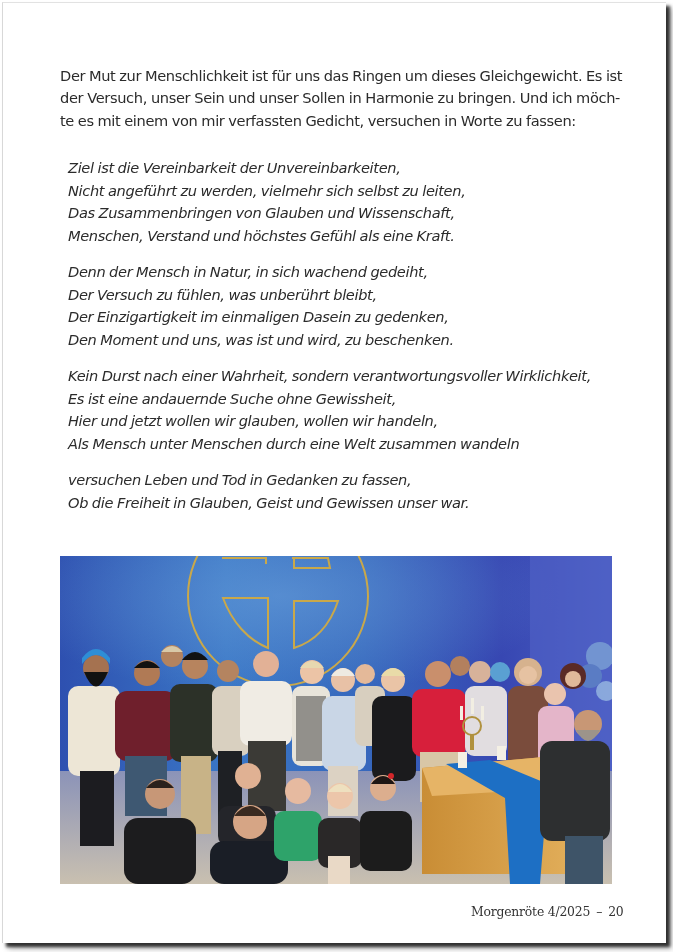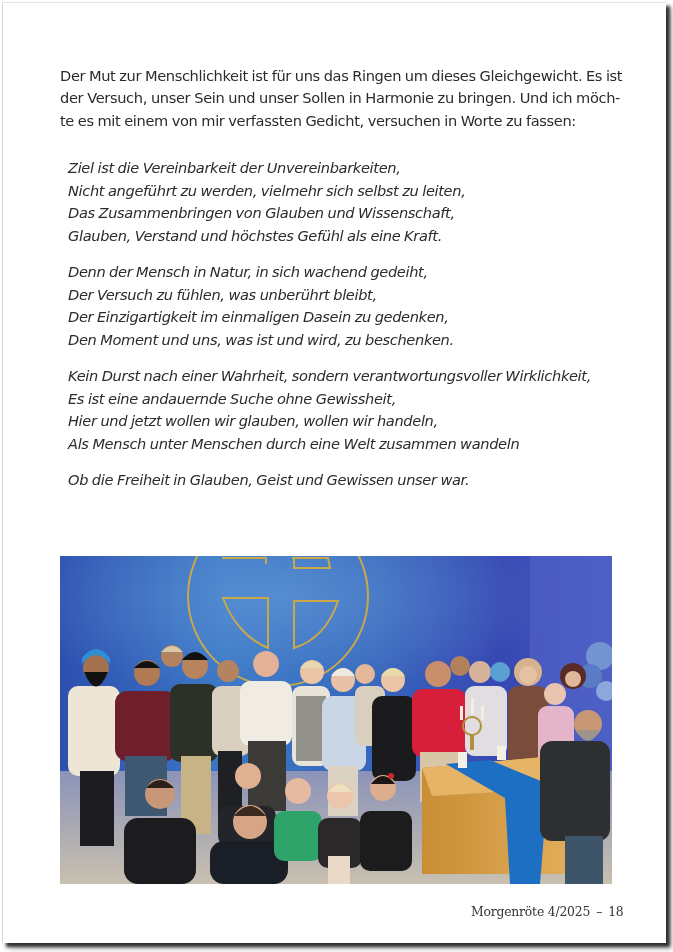--- a/index.html
+++ b/index.html
@@ -96,38 +96,39 @@
         <span class="line justify">Der Mut zur Menschlichkeit ist für uns das Ringen um dieses Gleichgewicht. Es ist</span>
         <span class="line justify">der Versuch, unser Sein und unser Sollen in Harmonie zu bringen. Und ich möch-</span>
         <span class="line">te es mit einem von mir verfassten Gedicht, versuchen in Worte zu fassen:</span>
       </p>
     </div>
 
     <div class="stanza stanza-1">
       <span class="line">Ziel ist die Vereinbarkeit der Unvereinbarkeiten,</span>
       <span class="line">Nicht angeführt zu werden, vielmehr sich selbst zu leiten,</span>
       <span class="line">Das Zusammenbringen von Glauben und Wissenschaft,</span>
-      <span class="line">Glauben, Verstand und höchstes Gefühl als eine Kraft.</span>
+      <span class="line">Menschen, Verstand und höchstes Gefühl als eine Kraft.</span>
     </div>
 
     <div class="stanza stanza-2">
       <span class="line">Denn der Mensch in Natur, in sich wachend gedeiht,</span>
       <span class="line">Der Versuch zu fühlen, was unberührt bleibt,</span>
       <span class="line">Der Einzigartigkeit im einmaligen Dasein zu gedenken,</span>
       <span class="line">Den Moment und uns, was ist und wird, zu beschenken.</span>
     </div>
 
     <div class="stanza stanza-3">
       <span class="line">Kein Durst nach einer Wahrheit, sondern verantwortungsvoller Wirklichkeit,</span>
       <span class="line">Es ist eine andauernde Suche ohne Gewissheit,</span>
       <span class="line">Hier und jetzt wollen wir glauben, wollen wir handeln,</span>
       <span class="line">Als Mensch unter Menschen durch eine Welt zusammen wandeln</span>
     </div>
 
     <div class="stanza stanza-4">
+      <span class="line">versuchen Leben und Tod in Gedanken zu fassen,</span>
       <span class="line">Ob die Freiheit in Glauben, Geist und Gewissen unser war.</span>
     </div>
   </div>
 
   <div class="photo" title="Group photo of an interfaith gathering in front of a blue wall with a golden circular cross emblem, with an altar, candles and a blue runner">
     <svg width="552" height="328" viewBox="0 0 552 328" xmlns="http://www.w3.org/2000/svg">
       <defs>
         <linearGradient id="wallGrad" x1="0" y1="0" x2="1" y2="0">
           <stop offset="0" stop-color="#2e50b0"></stop>
           <stop offset="0.3" stop-color="#3a77c6"></stop>
@@ -279,15 +280,15 @@
 
         <rect x="300" y="255" width="52" height="60" rx="10" fill="#1c1c1c"></rect>
         <circle cx="323" cy="232" r="13" fill="#dcae8e"></circle>
         <path d="M311 228 Q323 212 335 228 Z" fill="#1e1614"></path>
         <circle cx="331" cy="220" r="3" fill="#d2262a"></circle>
       </g>
     </svg>
   </div>
 
   <div class="footer">
-    <span>Morgenröte 4/2025</span><span class="sep">–</span><span>18</span>
+    <span>Morgenröte 4/2025</span><span class="sep">–</span><span>20</span>
   </div>
 </div>
 
 </body></html>

